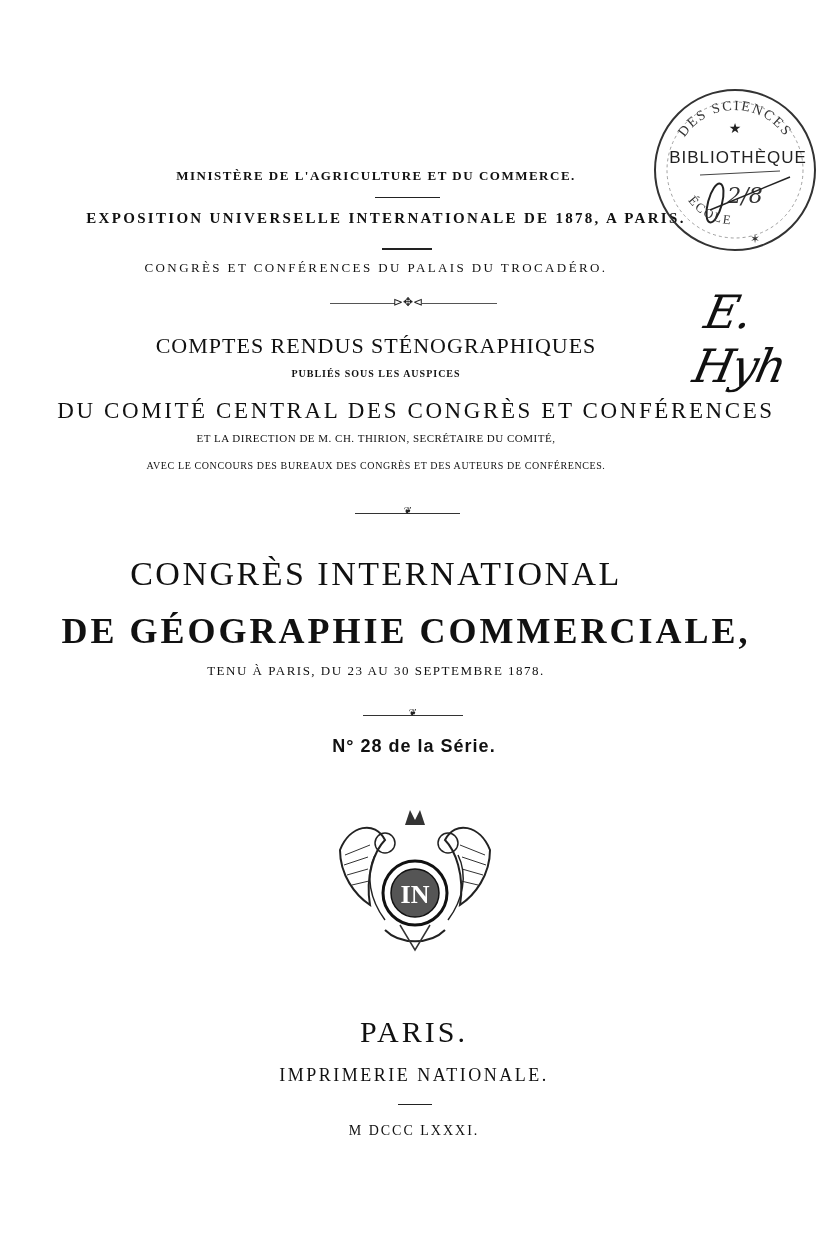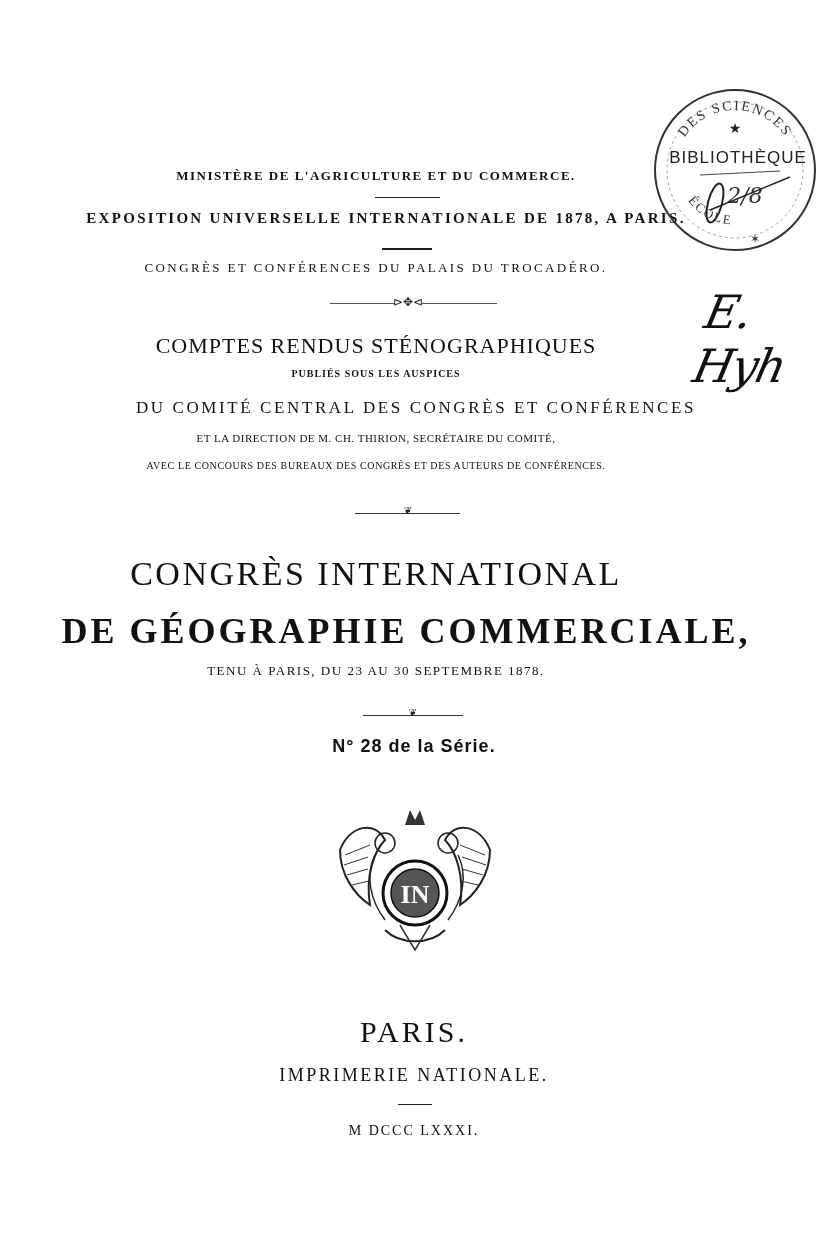--- a/index.html
+++ b/index.html
@@ -25,21 +25,21 @@
 
 <div class="line" style="top:260px; left:-40px; font-size:13px; letter-spacing:2.4px;">CONGRÈS ET CONFÉRENCES DU PALAIS DU TROCADÉRO.</div>
 
 <div class="rule" style="left:330px; top:303px; width:65px; border-top-color:#555;"></div>
 <div class="ornament" style="left:393px; top:295px; width:30px; font-size:12px;">⊳✥⊲</div>
 <div class="rule" style="left:422px; top:303px; width:75px; border-top-color:#555;"></div>
 
 <div class="line" style="top:333px; left:-40px; font-size:22px; letter-spacing:1px;">COMPTES RENDUS STÉNOGRAPHIQUES</div>
 <div class="line bold" style="top:368px; left:-40px; font-size:10px; letter-spacing:1px;">PUBLIÉS SOUS LES AUSPICES</div>
 
-<div class="line" style="top:398px; font-size:17px; letter-spacing:2.6px;">DU COMITÉ CENTRAL DES CONGRÈS ET CONFÉRENCES</div>
+<div class="line" style="top:398px; font-size:23px; letter-spacing:2.6px;">DU COMITÉ CENTRAL DES CONGRÈS ET CONFÉRENCES</div>
 <div class="line" style="top:432px; left:-40px; font-size:11px; letter-spacing:0.5px;">ET LA DIRECTION DE M. CH. THIRION, SECRÉTAIRE DU COMITÉ,</div>
 <div class="line" style="top:460px; left:-40px; font-size:10px; letter-spacing:0.6px;">AVEC LE CONCOURS DES BUREAUX DES CONGRÈS ET DES AUTEURS DE CONFÉRENCES.</div>
 
 <div class="rule" style="left:355px; top:513px; width:105px; border-top-color:#333;"></div>
 <div class="ornament" style="left:398px; top:505px; width:20px;">❦</div>
 
 <div class="line" style="top:555px; left:-40px; font-size:34px; letter-spacing:2.5px;">CONGRÈS INTERNATIONAL</div>
 <div class="line bold" style="top:610px; left:-10px; font-size:36px; letter-spacing:3px;">DE GÉOGRAPHIE COMMERCIALE,</div>
 
 <div class="line" style="top:663px; left:-40px; font-size:13px; letter-spacing:1.5px;">TENU À PARIS, DU 23 AU 30 SEPTEMBRE 1878.</div>

